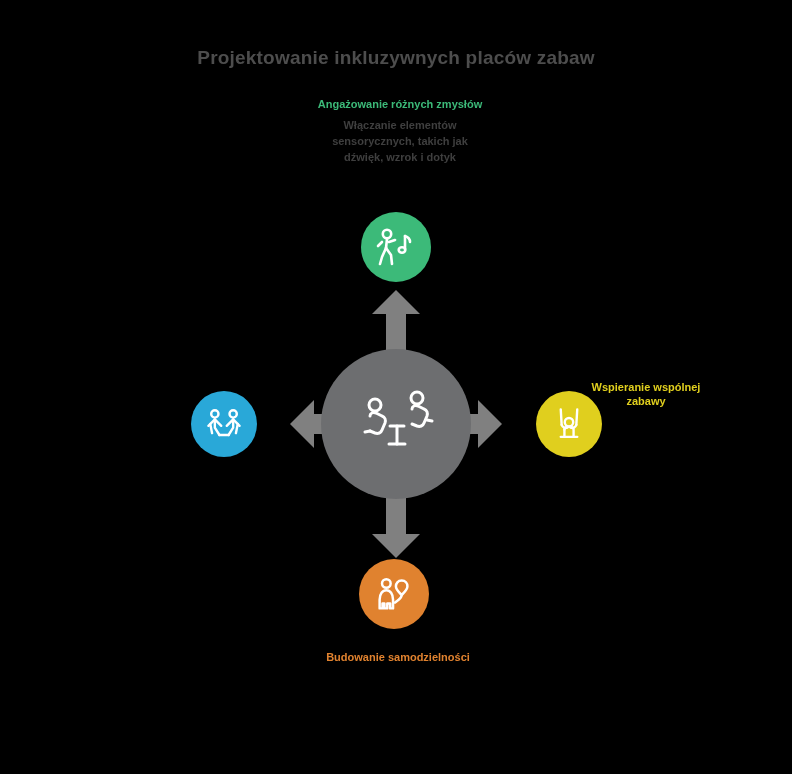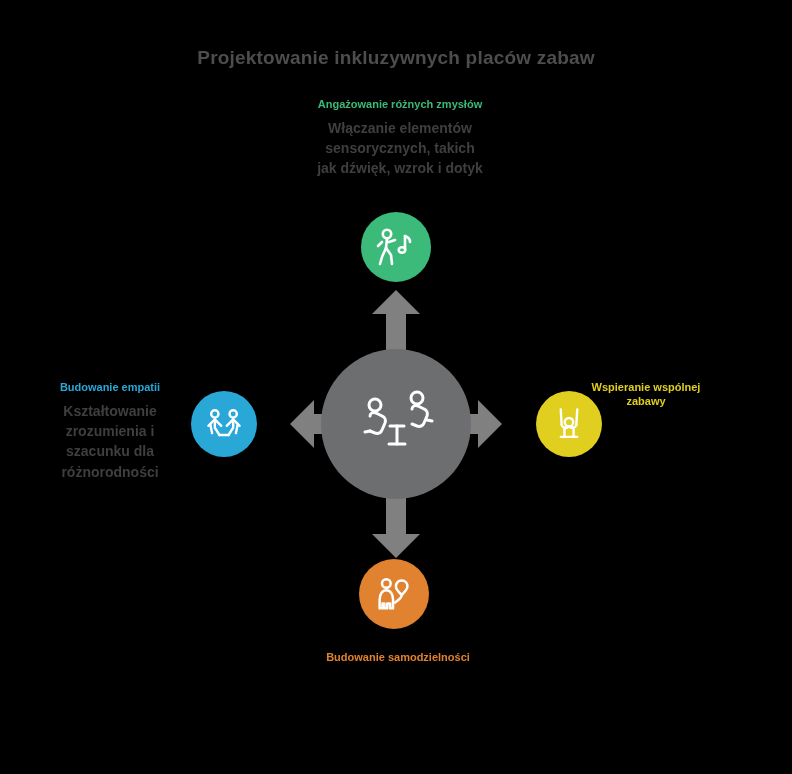--- a/index.html
+++ b/index.html
@@ -97,21 +97,21 @@
     position: absolute;
     text-align: center;
   }
   .label-heading {
     font-size: 11px;
     font-weight: bold;
     line-height: 1.25;
     margin-bottom: 6px;
   }
   .label-desc {
-    font-size: 14px;
+    font-size: 11px;
     font-weight: bold;
     line-height: 1.45;
     color: #3f3f3f;
   }
 
   #label-top {
     left: 316px;
     top: 98px;
     width: 168px;
   }
@@ -257,24 +257,20 @@
         <path d="M32 25 C32 29 27 31 25 33"></path>
       </g>
     </svg>
   </div>
 
   <div id="label-top" class="label-block">
     <div class="label-heading">Angażowanie różnych zmysłów</div>
     <div class="label-desc">Włączanie elementów sensorycznych, takich jak dźwięk, wzrok i dotyk</div>
   </div>
 
-  <div id="label-left" class="label-block">
-    <div class="label-heading">Budowanie empatii</div>
-    <div class="label-desc">Kształtowanie zrozumienia i szacunku dla różnorodności</div>
-  </div>
 
   <div id="label-right" class="label-block">
     <div class="label-heading">Wspieranie wspólnej zabawy</div>
   </div>
 
   <div id="label-bottom" class="label-block">
     <div class="label-heading">Budowanie samodzielności</div>
   </div>
 
 </div>

